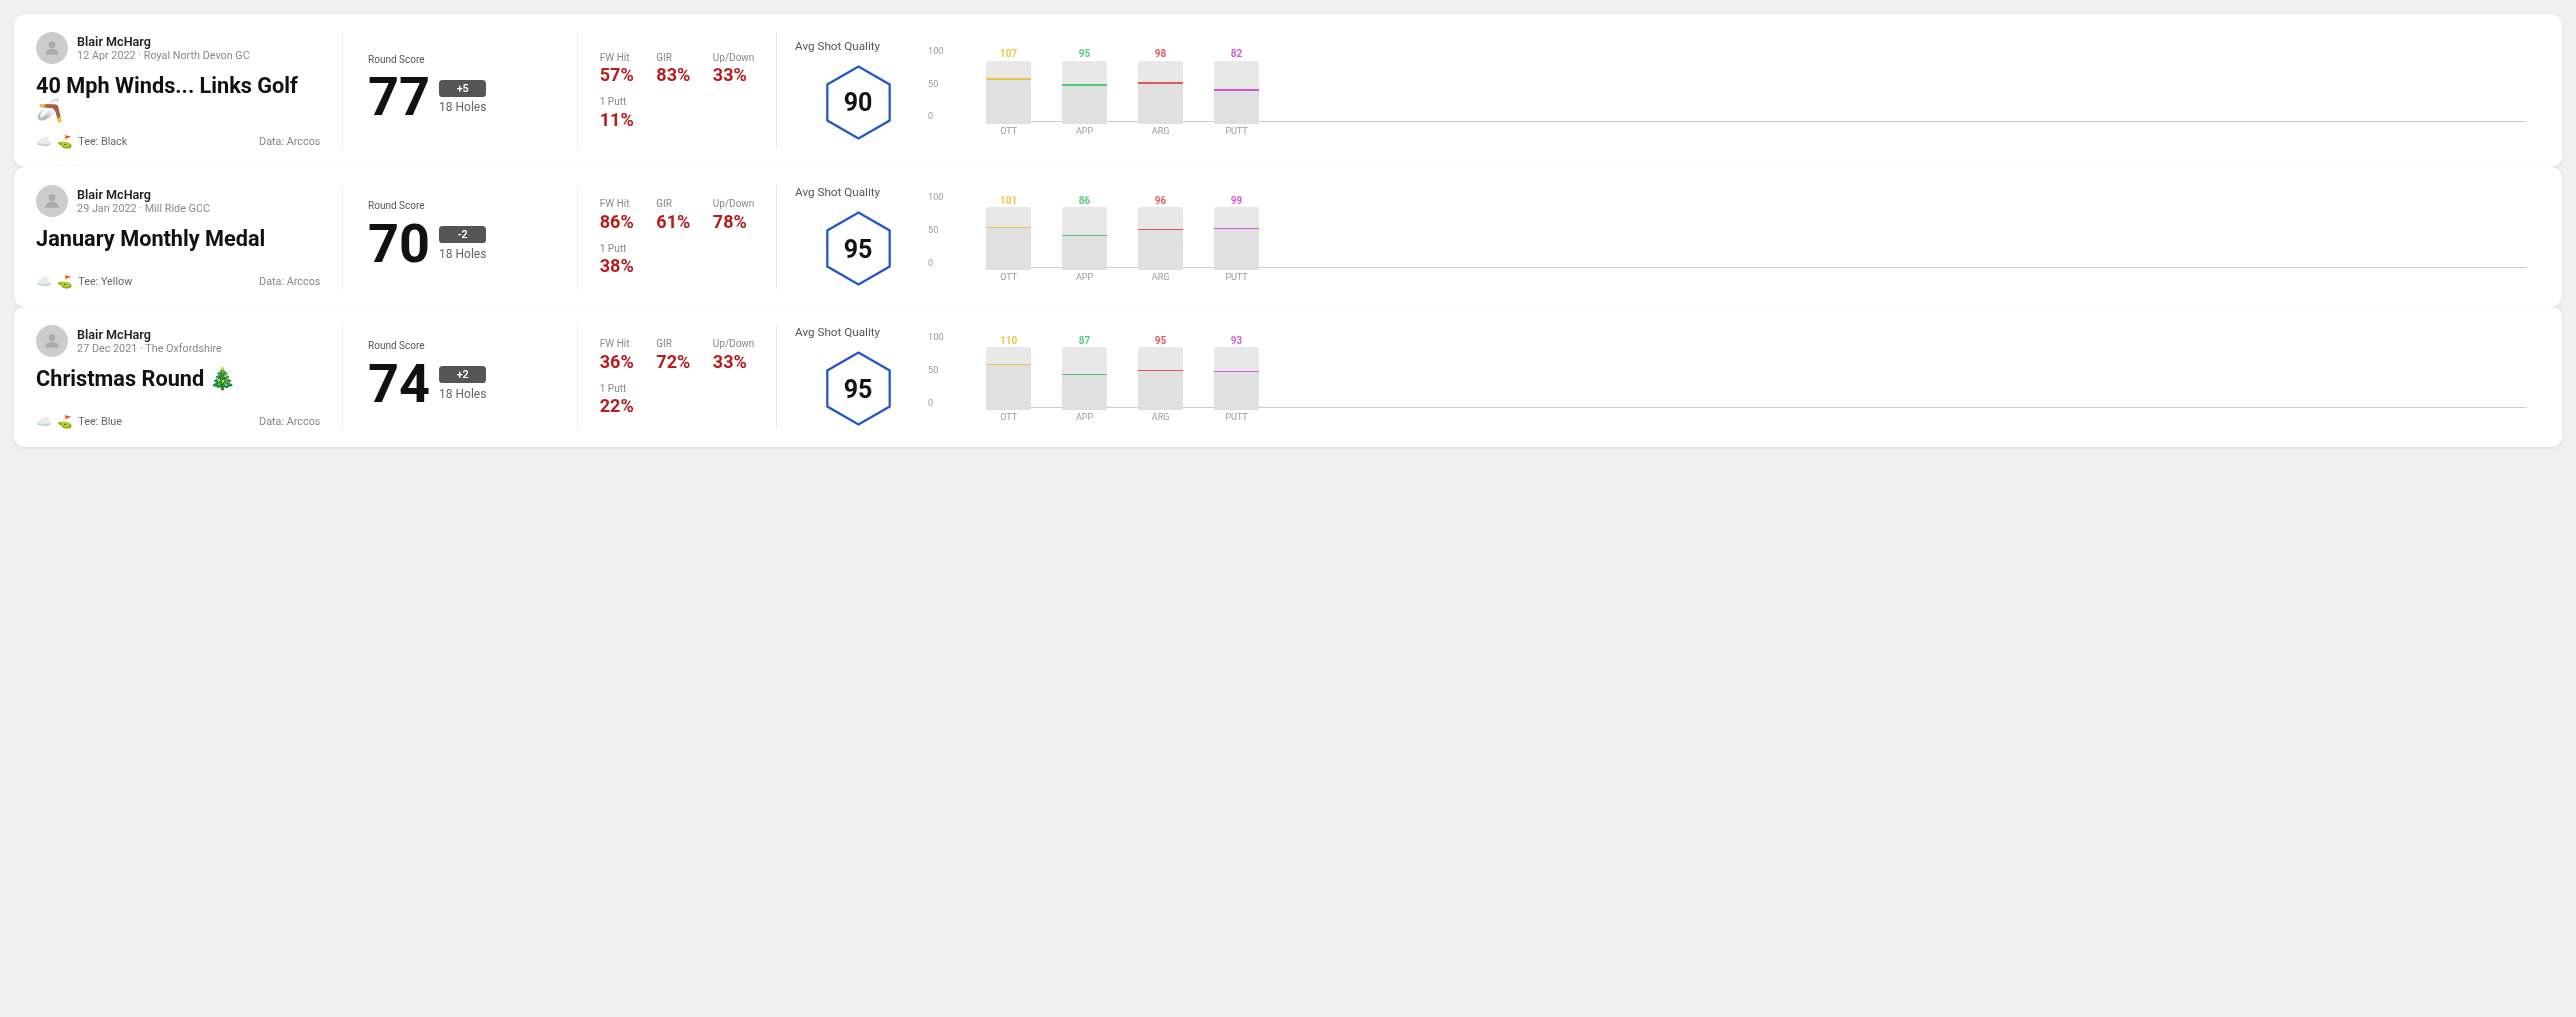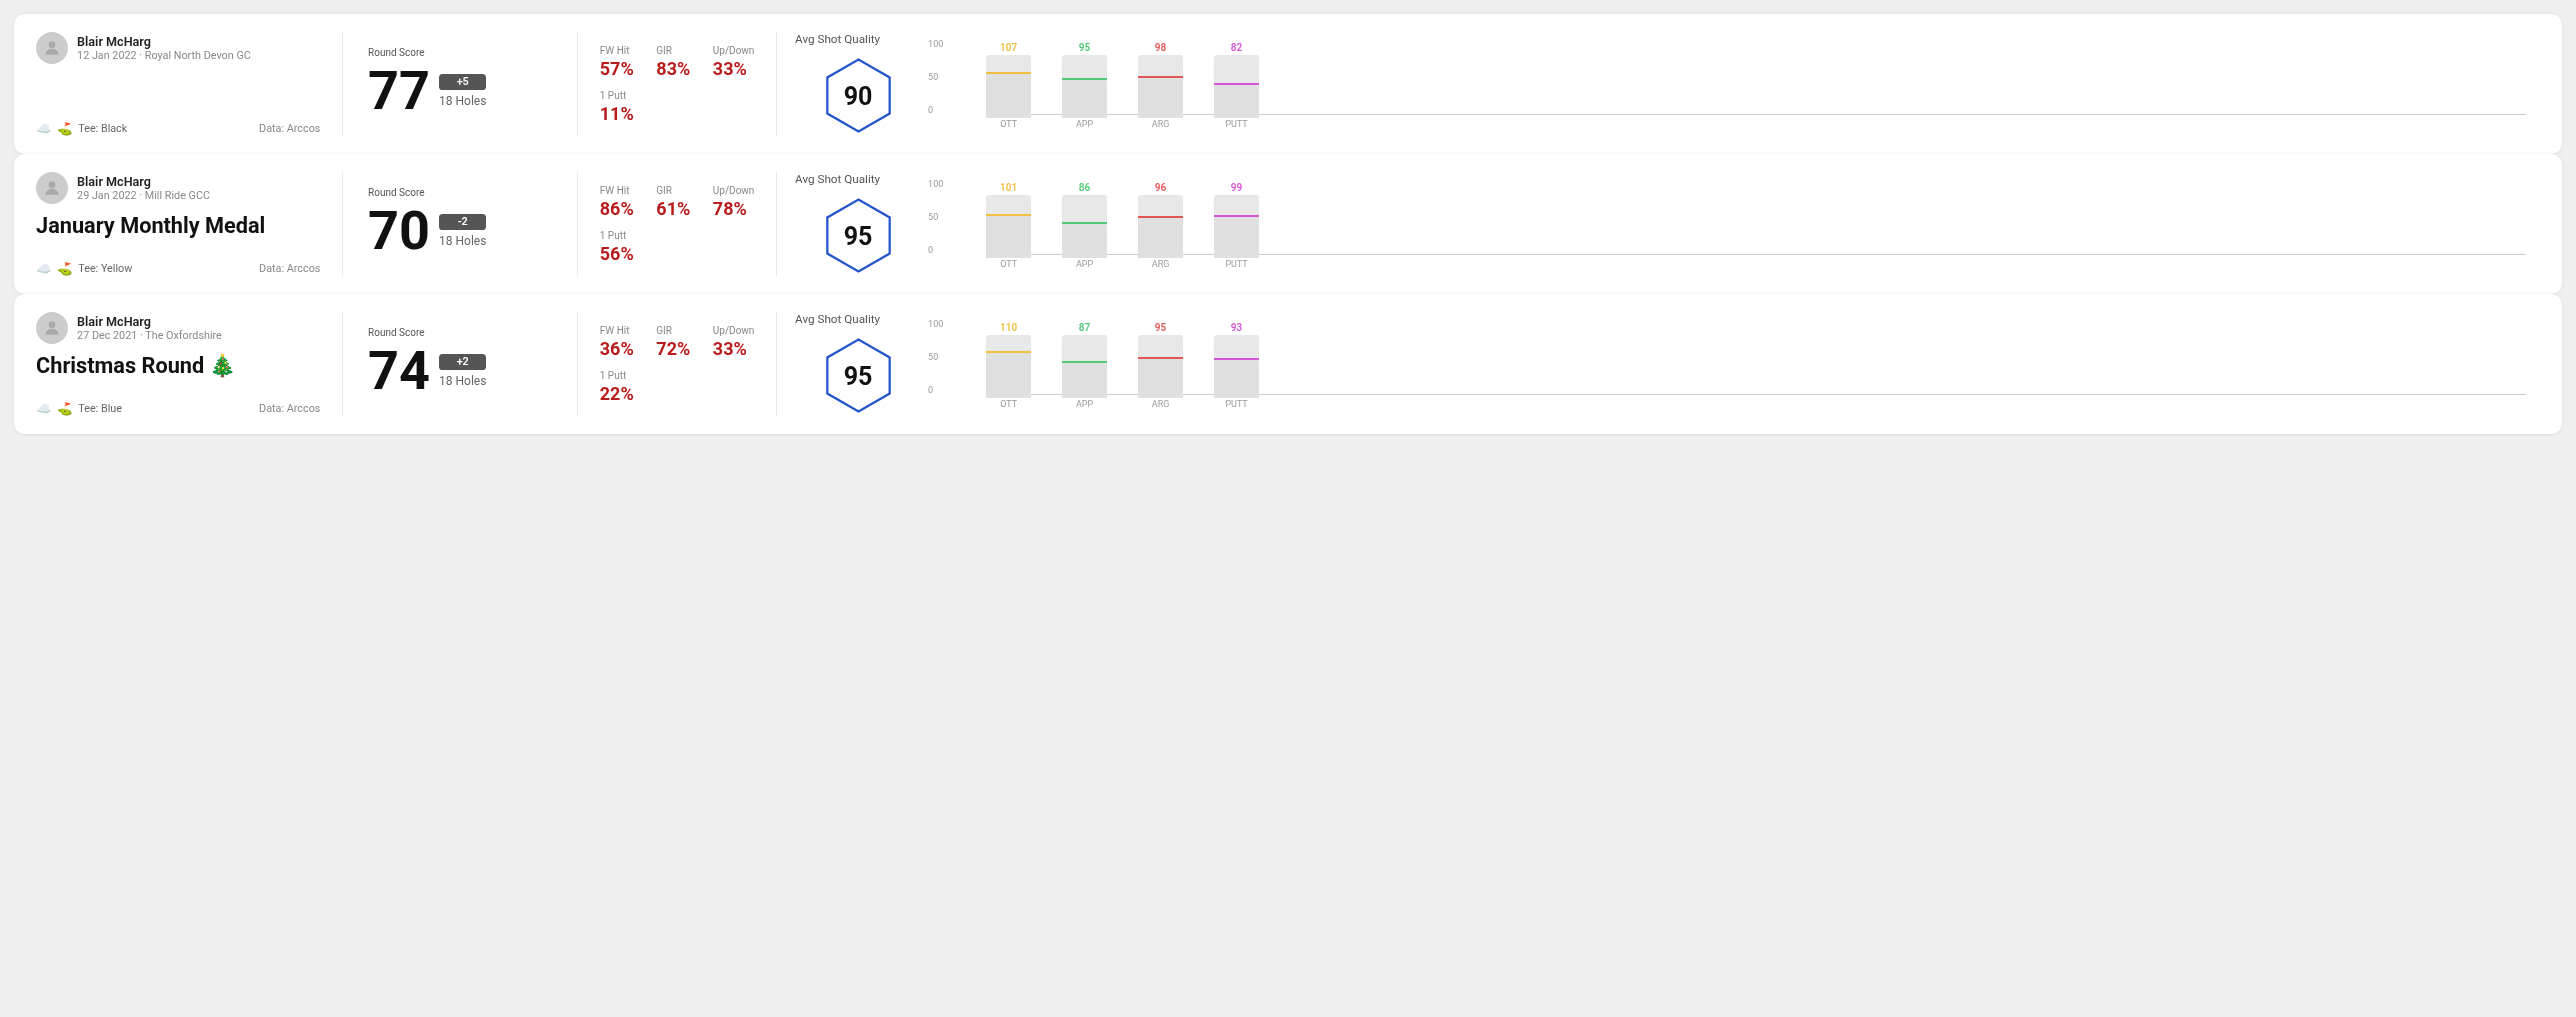--- a/index.html
+++ b/index.html
@@ -304,23 +304,24 @@
       <div>
         <div class="user-info">
           <div class="avatar">
             <svg width="20" height="20" viewBox="0 0 24 24" fill="#aaa">
               <circle cx="12" cy="8" r="4"></circle>
                 <path d="M4 20c0-4 3.6-7 8-7s8 3 8 7"></path>
             </svg>
           </div>
           <div class="user-details">
             <div class="user-name">Blair McHarg</div>
-            <div class="user-sub">12 Jan 2022 · Royal North Devon GC</div>
-          </div>
-        </div>
+            <div class="user-sub">12 Apr 2022 · Royal North Devon GC</div>
+          </div>
+        </div>
+        <div class="round-title">40 Mph Winds... Links Golf 🪃</div>
       </div>
       <div class="bottom-info">
         <div class="tee-info">
           <span class="tee-icon">☁️</span>
           <span class="tee-icon">⛳</span>
           <span>Tee: Black</span>
         </div>
         <span class="data-source">Data: Arccos</span>
       </div>
     </div>
@@ -460,21 +461,21 @@
         <div class="stat-item">
           <div class="stat-label">GIR</div>
           <div class="stat-value">61%</div>
         </div>
         <div class="stat-item">
           <div class="stat-label">Up/Down</div>
           <div class="stat-value">78%</div>
         </div>
         <div class="stat-item">
           <div class="stat-label">1 Putt</div>
-          <div class="stat-value">56%</div>
+          <div class="stat-value">38%</div>
         </div>
       </div>
     </div>
 
     <div class="quality-section">
       <div class="quality-label">Avg Shot Quality</div>
       <div class="hexagon-container">
         <svg width="81" height="81" viewBox="0 0 90 90">
             <polygon points="79.64101615137756,25.000000000000004 79.64101615137756,65 45,85 10.35898384862245,65 10.358983848622458,24.999999999999996 44.99999999999999,5" fill="none" stroke="#2255cc" stroke-width="2.5"></polygon>
           </svg>

